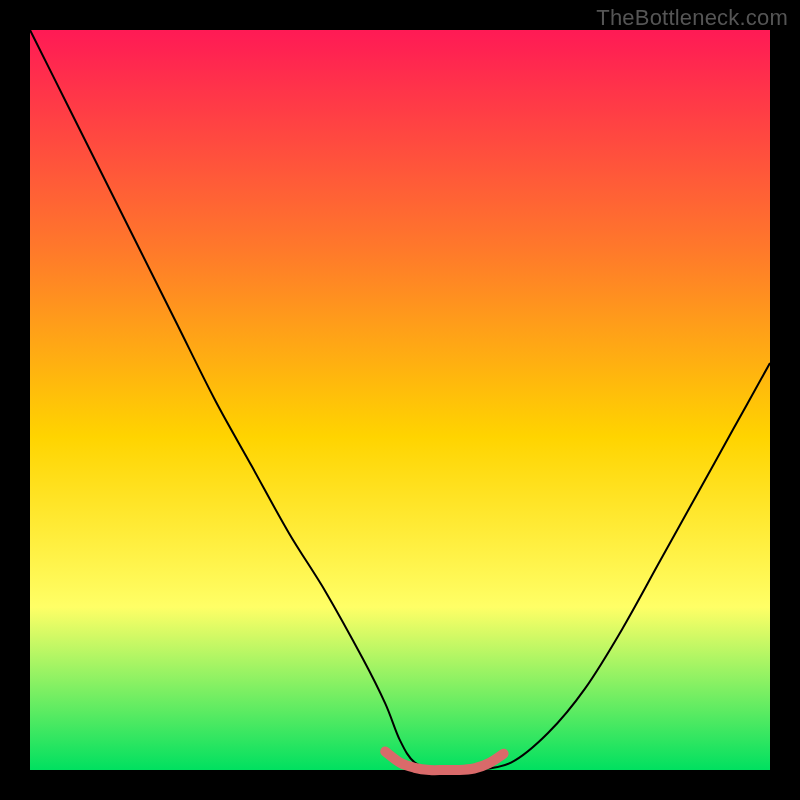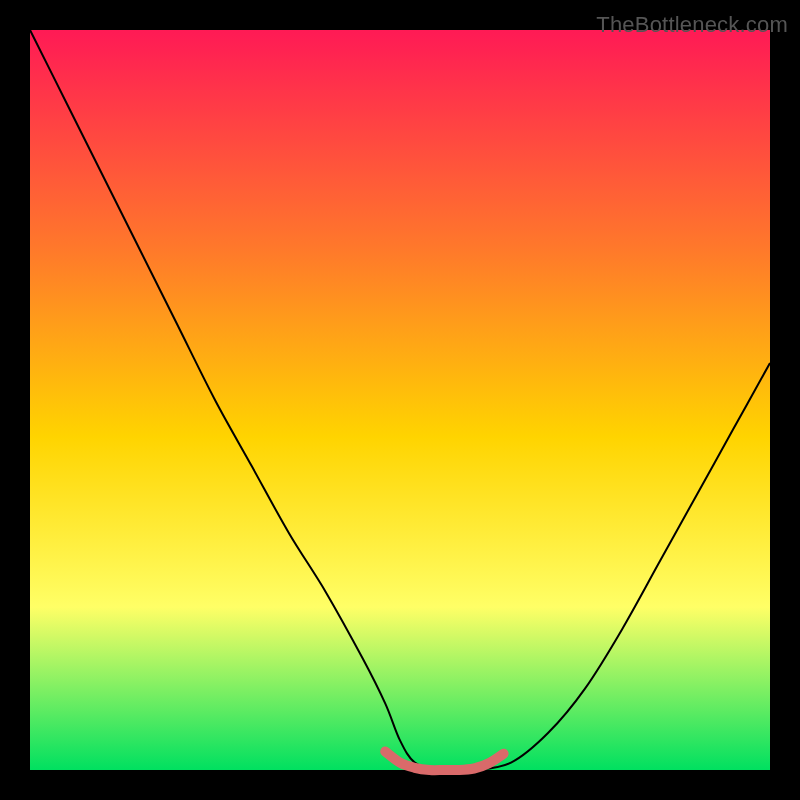--- a/index.html
+++ b/index.html
@@ -11,21 +11,21 @@
     font-family: Arial, Helvetica, sans-serif;
     overflow: hidden;
   }
   .chart-wrap {
     position: relative;
     width: 800px;
     height: 800px;
   }
   .watermark {
     position: absolute;
-    top: 12px;
+    top: 5px;
     right: 12px;
     color: #555;
     font-size: 22px;
     font-weight: 500;
     z-index: 20;
     letter-spacing: 0.2px;
   }
   svg {
     display: block;
   }

